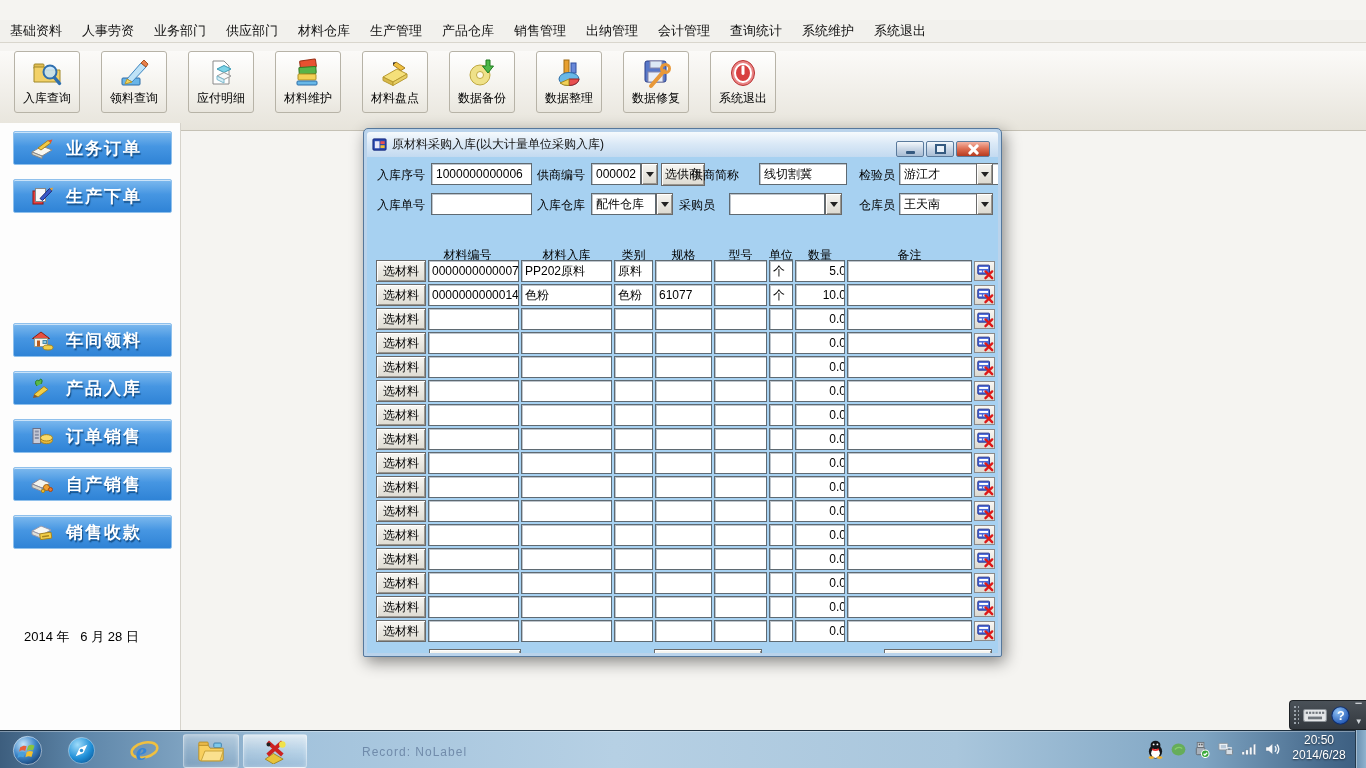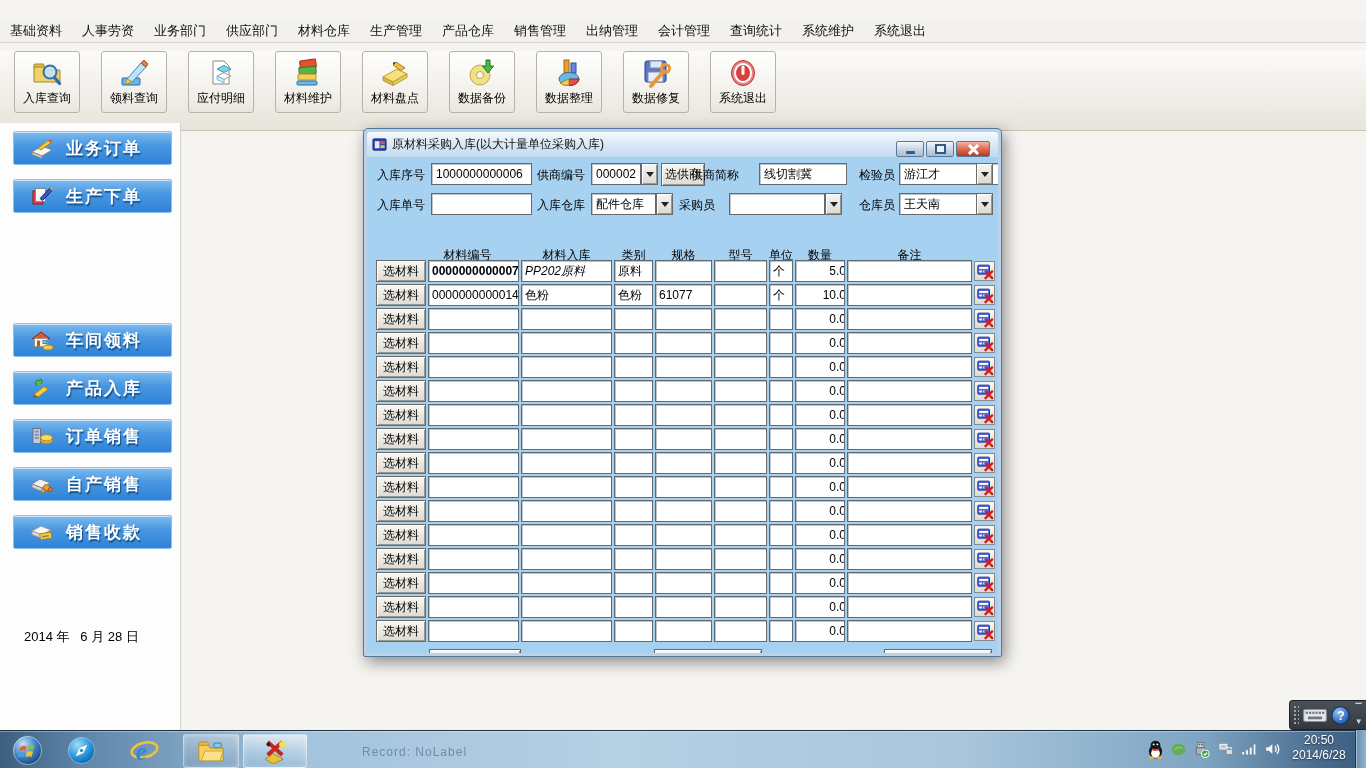--- a/index.html
+++ b/index.html
@@ -363,22 +363,22 @@
           <div class="grid-header-cell" style="left: 55px; width: 91px;">材料编号</div>
           <div class="grid-header-cell" style="left: 154px; width: 91px;">材料入库</div>
           <div class="grid-header-cell" style="left: 247px; width: 39px;">类别</div>
           <div class="grid-header-cell" style="left: 288px; width: 57px;">规格</div>
           <div class="grid-header-cell" style="left: 347px; width: 53px;">型号</div>
           <div class="grid-header-cell" style="left: 402px; width: 24px;">单位</div>
           <div class="grid-header-cell" style="left: 428px; width: 50px;">数量</div>
           <div class="grid-header-cell" style="left: 480px; width: 125px;">备注</div>
           <div class="grid-row" style="top: 102px;">
             <div class="cell-btn" style="left: 9px; width: 50px;">选材料</div>
-            <div class="cell-input" style="left: 61px; width: 91px; font-weight: bold;">0000000000007</div>
-            <div class="cell-input" style="left: 154px; width: 91px; font-style: italic;">PP202原料</div>
+            <div class="cell-input" style="left: 61px; width: 91px;">0000000000007</div>
+            <div class="cell-input" style="left: 154px; width: 91px;">PP202原料</div>
             <div class="cell-input" style="left: 247px; width: 39px;">原料</div>
             <div class="cell-input" style="left: 288px; width: 57px;"></div>
             <div class="cell-input" style="left: 347px; width: 53px;"></div>
             <div class="cell-input" style="left: 402px; width: 24px;">个</div>
             <div class="cell-input qty" style="left: 428px; width: 50px;"><span class="qty-text">5.0</span></div>
             <div class="cell-input" style="left: 480px; width: 125px;"></div>
             <div class="cell-del" style="left: 607px;">
               <svg viewBox="0 0 20 20">
                 <rect x="2" y="3.5" width="13" height="10" rx="1" fill="#4a68d8" stroke="#1a2a8a"></rect>
                 <rect x="3.5" y="5.5" width="10" height="2.2" fill="#fff"></rect>

